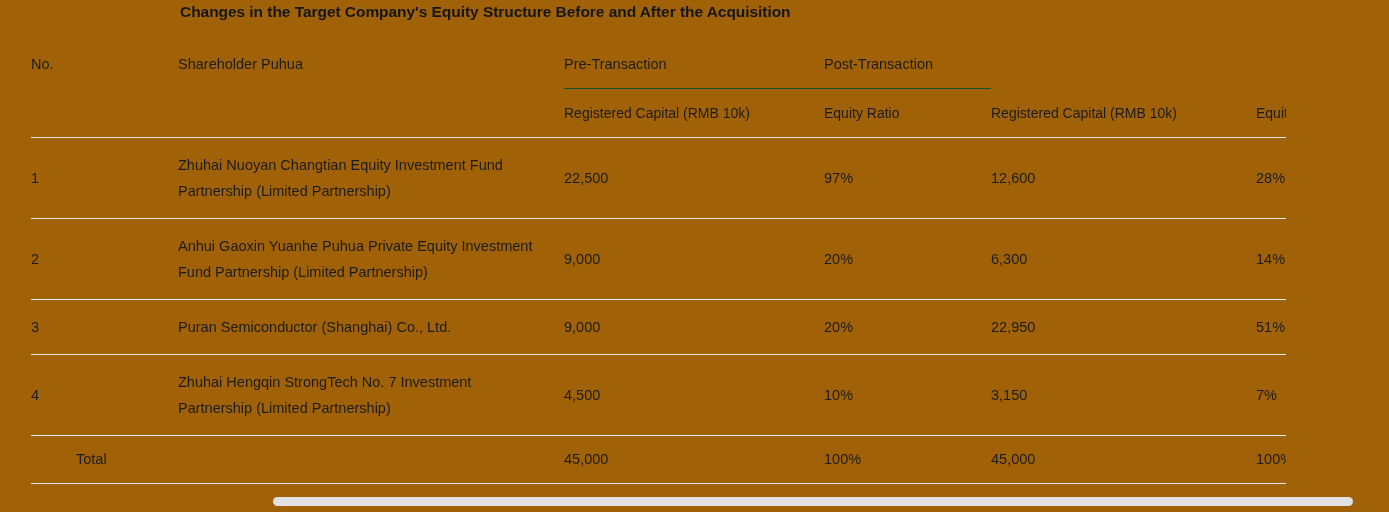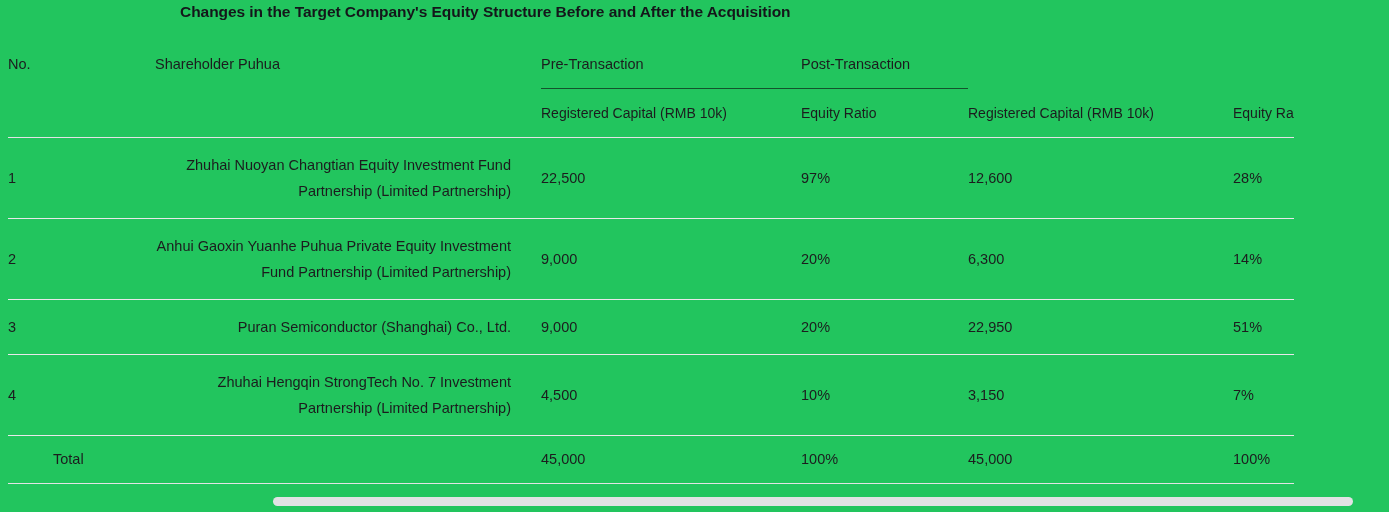--- a/index.html
+++ b/index.html
@@ -14,43 +14,44 @@
     overflow: hidden;
     font-family: "Liberation Sans", sans-serif;
     color: #1c1c1e;
     -webkit-font-smoothing: antialiased;
   }
 
   .page {
     position: relative;
     width: 1389px;
     height: 512px;
-    background: #22c55e;
+    background: #a16207;
   }
 
   
   .table-title {
     position: absolute;
     left: 180px;
     top: 3px;
     font-size: 15.5px;
     font-weight: bold;
     color: #14161a;
     letter-spacing: -0.05px;
     white-space: nowrap;
   }
 
   
   .table-scroll {
     position: absolute;
-    left: 8px;
+    left: 0;
     top: 40px;
     width: 1286px;
     height: 472px;
     overflow: hidden;
+    padding-left: 31px;
   }
 
   table.equity-table {
     border-collapse: collapse;
     table-layout: fixed;
     width: 1460px;
     font-size: 14.5px;
     color: #1c1c1e;
   }
 
@@ -100,21 +101,20 @@
 
   
   tr.data-row td {
     border-bottom: 1px solid #e8e8ea;
     padding-top: 14px;
     padding-bottom: 14px;
     line-height: 26px;
   }
   tr.data-row td.name-cell {
     padding-right: 30px;
-    text-align: right;
   }
 
   tr.total-row td {
     border-bottom: 1px solid #e3e3e5;
     height: 47px;
     font-weight: normal;
     line-height: 47px;
     padding: 0;
     margin-left: 20px;
   }

